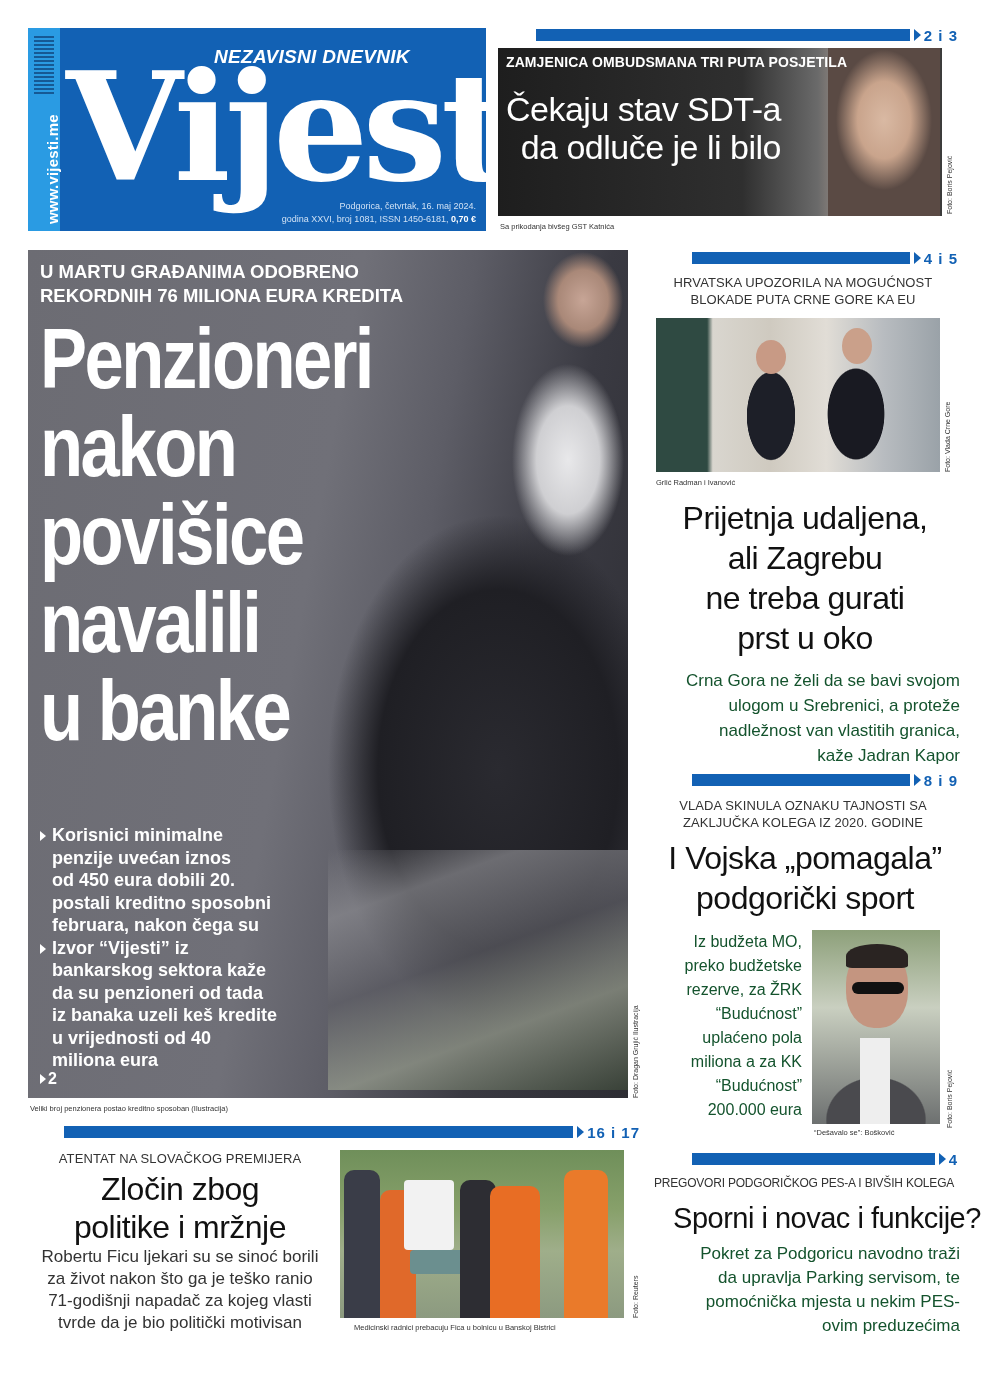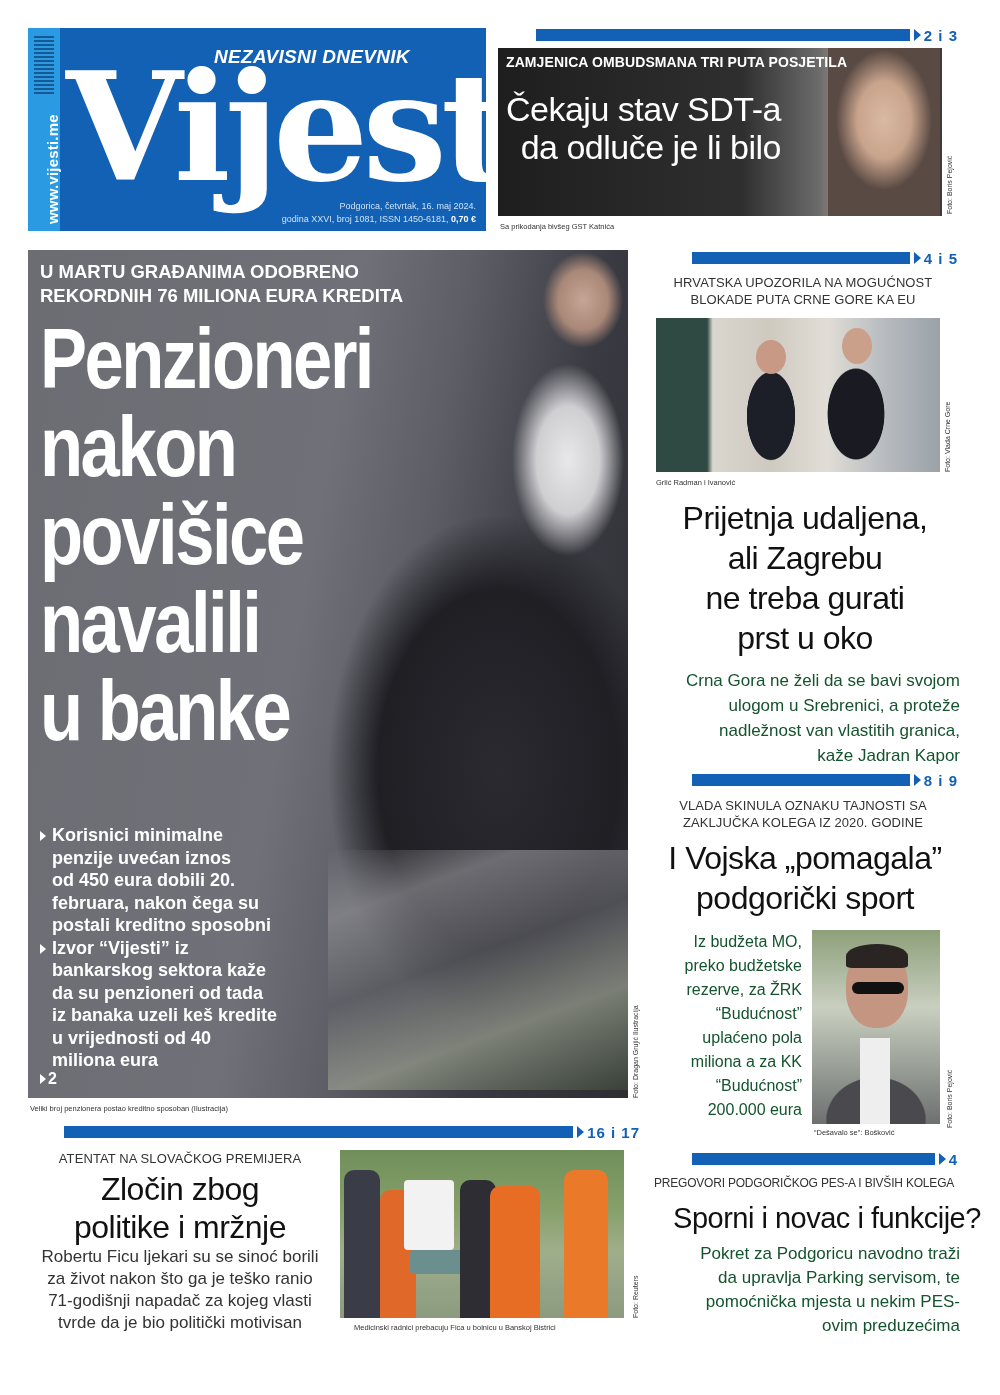--- a/index.html
+++ b/index.html
@@ -135,22 +135,22 @@
     <div>nakon</div>
     <div>povišice</div>
     <div>navalili</div>
     <div>u banke</div>
   </div>
   <ul class="abs main-bullets">
     <li>
       <div>Korisnici minimalne</div>
       <div>penzije uvećan iznos</div>
       <div>od 450 eura dobili 20.</div>
+      <div>postali kreditno sposobni</div>
       <div>februara, nakon čega su</div>
-      <div>postali kreditno sposobni</div>
     </li>
     <li>
       <div>Izvor “Vijesti” iz</div>
       <div>bankarskog sektora kaže</div>
       <div>da su penzioneri od tada</div>
       <div>iz banaka uzeli keš kredite</div>
       <div>u vrijednosti od 40</div>
       <div>miliona eura</div>
     </li>
   </ul>

